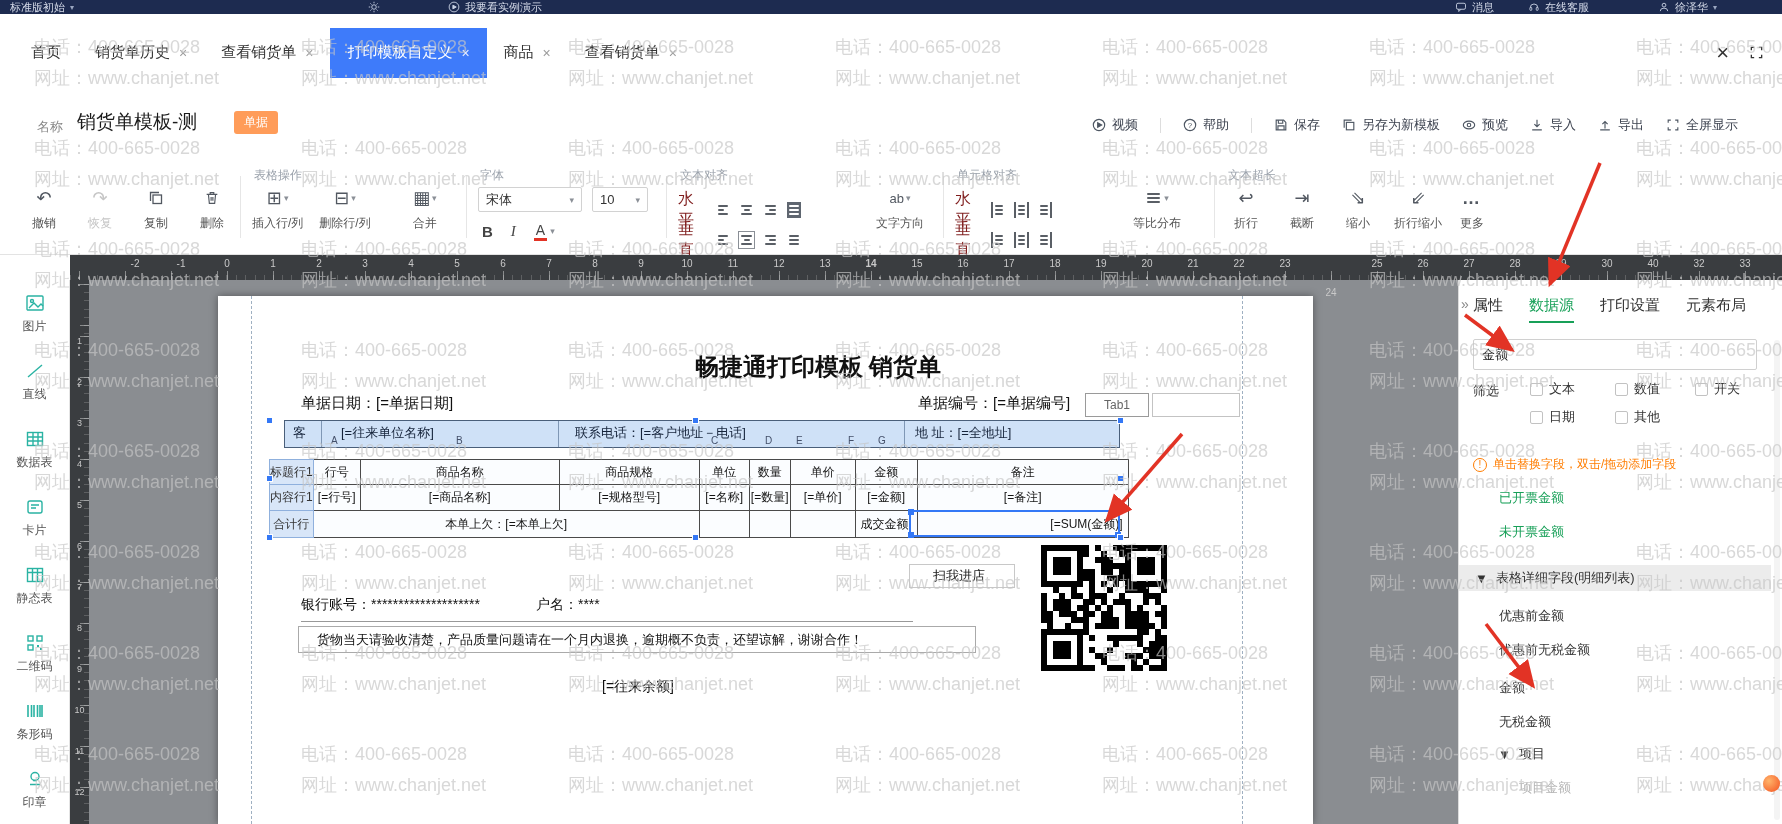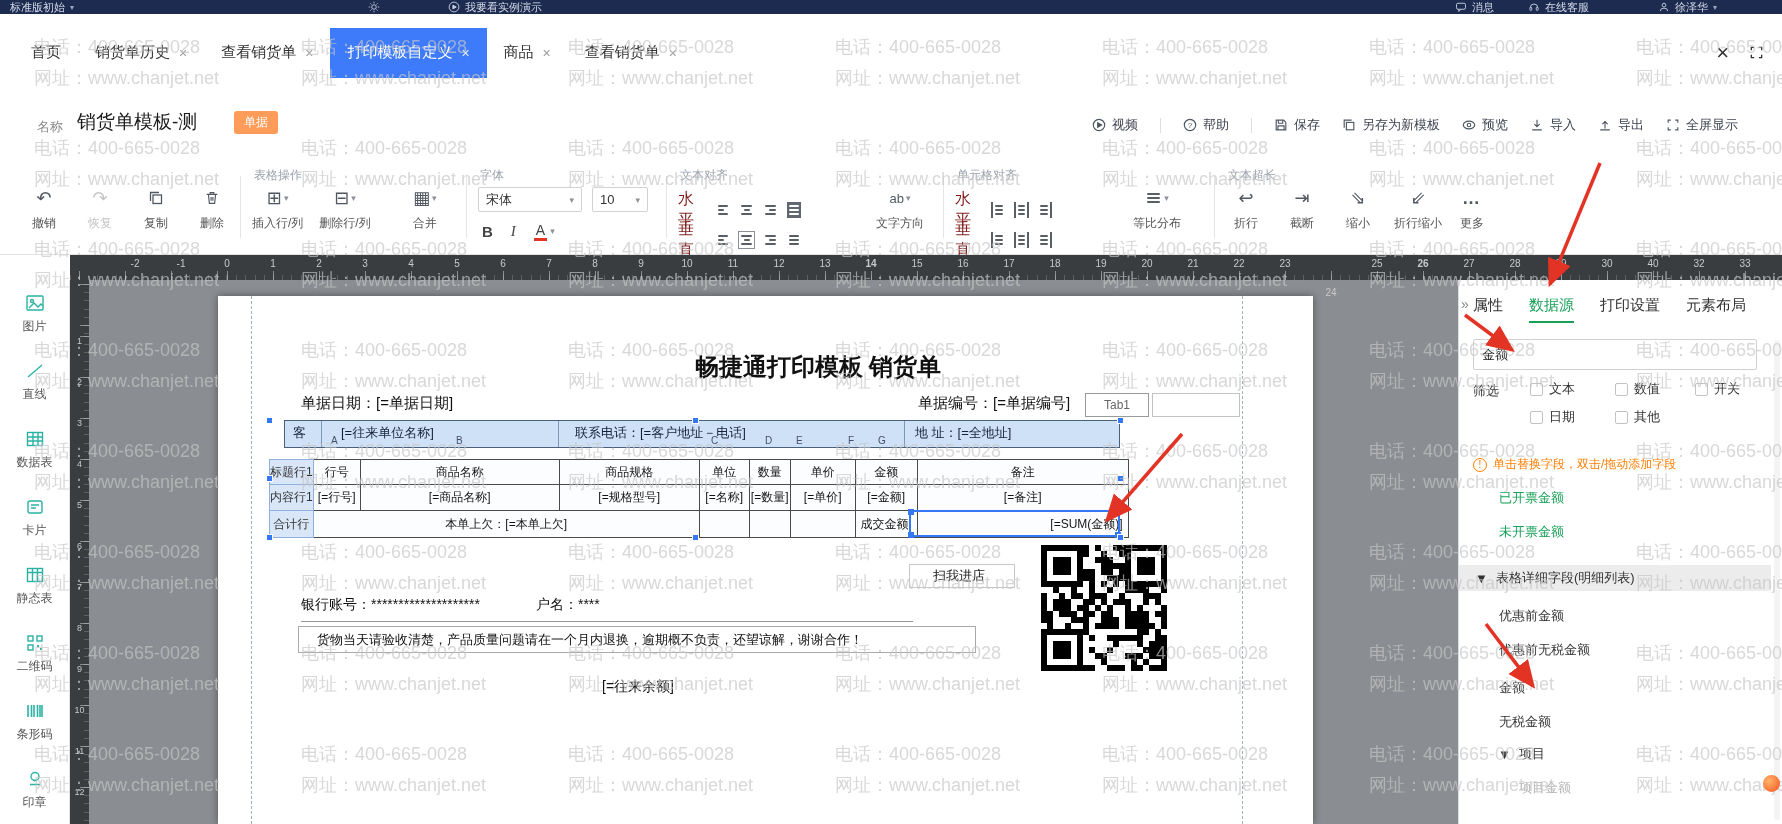--- a/index.html
+++ b/index.html
@@ -505,21 +505,21 @@
       <span class="hr-num" style="left: 893px;">16</span>
       <span class="hr-num" style="left: 939px;">17</span>
       <span class="hr-num" style="left: 985px;">18</span>
       <span class="hr-num" style="left: 1031px;">19</span>
       <span class="hr-num" style="left: 1077px;">20</span>
       <span class="hr-num" style="left: 1123px;">21</span>
       <span class="hr-num" style="left: 1169px; text-align: right;">22</span>
       <span class="hr-num" style="left: 1215px;">23</span>
       <span class="hr-num" style="left: 1261px; margin-top: 29px;">24</span>
       <span class="hr-num" style="left: 1307px;">25</span>
-      <span class="hr-num" style="left: 1353px; font-weight: bold;">26</span>
+      <span class="hr-num" style="left: 1353px;">26</span>
       <span class="hr-num" style="left: 1399px;">27</span>
       <span class="hr-num" style="left: 1445px;">28</span>
       <span class="hr-num" style="left: 1491px;">29</span>
       <span class="hr-num" style="left: 1537px;">30</span>
       <span class="hr-num" style="left: 1583px;">40</span>
       <span class="hr-num" style="left: 1629px;">32</span>
       <span class="hr-num" style="left: 1675px;">33</span>
     </div>
   <div class="vruler" id="vruler">
       <span class="vr-num" style="top: 56px;">1</span>

